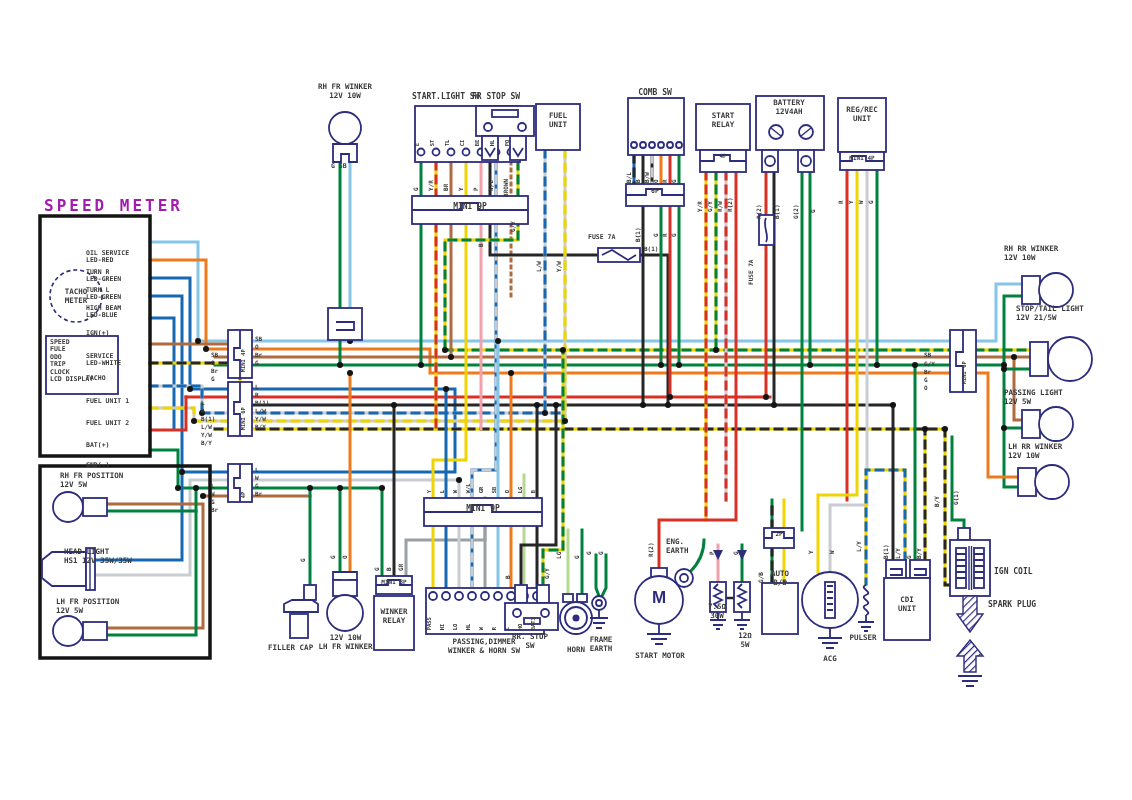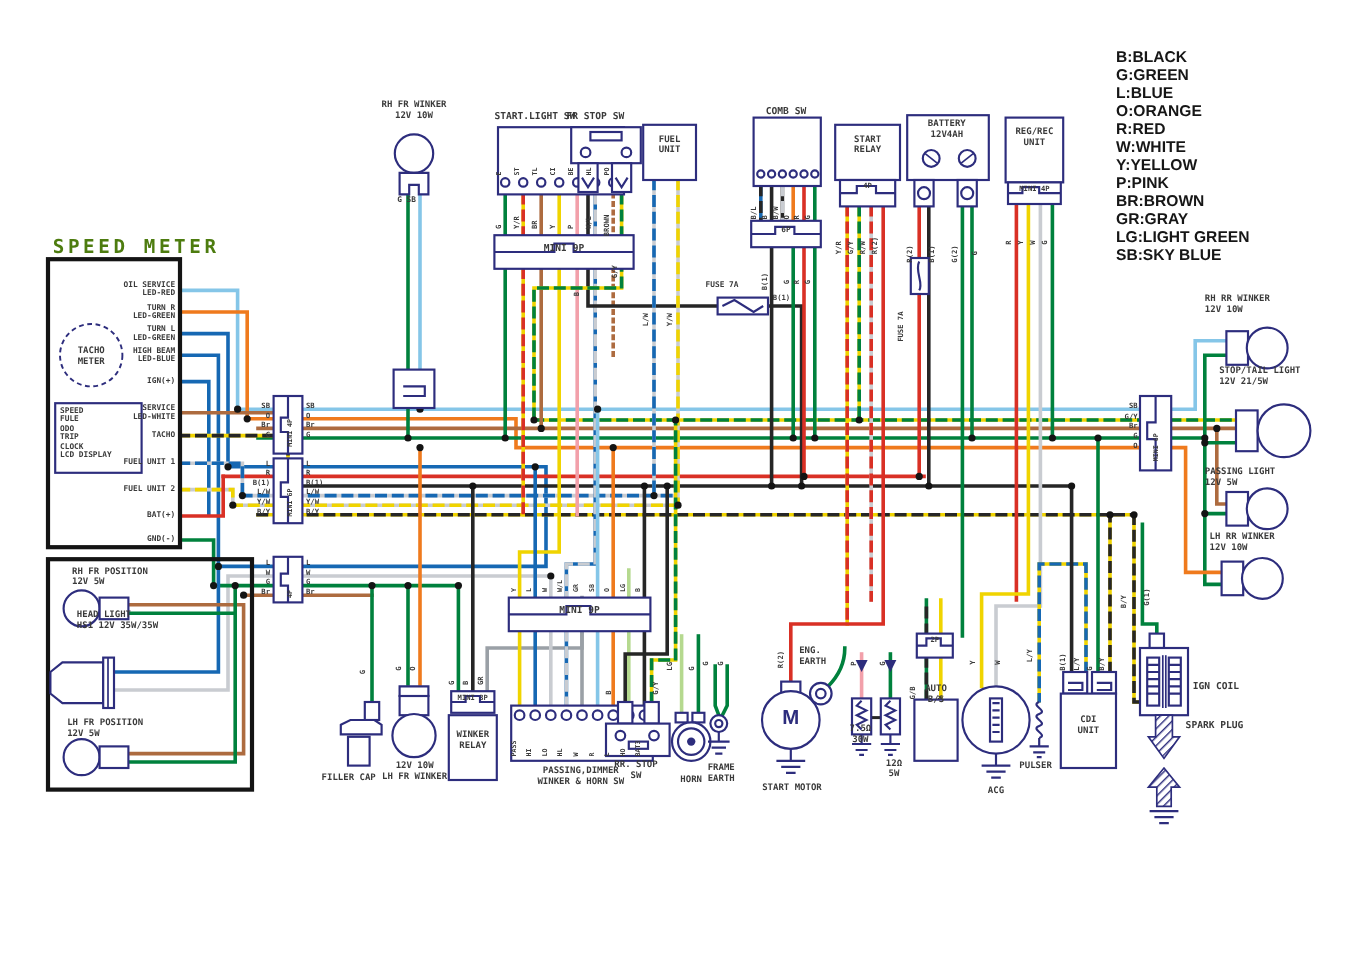--- a/index.html
+++ b/index.html
@@ -4,24 +4,24 @@
 <style>
   html,body{margin:0;padding:0;background:#fff;}
   #stage{position:relative;width:1132px;height:800px;background:#fff;overflow:hidden;
          font-family:"Liberation Sans",sans-serif;}
   .title{position:absolute;font:bold 33px "Liberation Sans",sans-serif;color:#101010;letter-spacing:1px;}
   .legend{position:absolute;left:930px;top:40px;}
   .legend div{font:bold 13px/15px "Liberation Sans",sans-serif;color:#161616;}
   .lbl{position:absolute;font:bold 7.5px/1.15 "DejaVu Sans Mono",monospace;color:#3a3a3a;
        white-space:pre-line;letter-spacing:0px;}
   .c{text-align:center;}
-  .r{text-align:right;}
+  .r{text-align:left;margin-top:16px;}
   .vl{transform:rotate(-90deg);transform-origin:left bottom;white-space:nowrap;}
   .fs6{font-size:6px;} .fs55{font-size:5.5px;} .fs65{font-size:6.5px;} .fs8{font-size:8px;}
-  .smtitle{font:bold 16px "DejaVu Sans Mono",monospace;letter-spacing:3px;color:#4d7c0f;}
+  .smtitle{font:bold 16px "DejaVu Sans Mono",monospace;letter-spacing:3px;color:#a21caf;}
   .mlabel{font:bold 17px "Liberation Sans",sans-serif;color:#2d2d7d;}
   svg{position:absolute;left:0;top:0;}
   path.wire{fill:none;stroke-width:3;stroke-linecap:square;}
   path.thin{fill:none;stroke-width:1.6;}
   .wB{stroke:#262626}.wG{stroke:#00813d}.wL{stroke:#1668b3}.wO{stroke:#ef7a1d}.wR{stroke:#d93025}
   .wW{stroke:#c9ccd1}.wY{stroke:#f0d400}.wP{stroke:#f2a0aa}.wBr{stroke:#ad6b3f}.wGR{stroke:#9aa0a6}
   .wLG{stroke:#b5d98f}.wSB{stroke:#85c6e8}
   .dash{stroke-dasharray:7 7}.dot2{stroke-dasharray:2 5}
   .box{fill:#fff;stroke:#2d2d7d;stroke-width:1.8}
   .boxn{fill:none;stroke:#2d2d7d;stroke-width:1.8}
@@ -470,34 +470,20 @@
   </g>
 
   <g>
     <polygon points="963,596 977,596 977,614 983,614 970,632 957,614 963,614" fill="url(#hatch)" stroke="#2d2d7d" stroke-width="1.4"></polygon>
     <polygon points="970,640 983,656 976,656 976,672 964,672 964,656 957,656" fill="url(#hatch)" stroke="#2d2d7d" stroke-width="1.4"></polygon>
     <path class="boxn" d="M958 676 H982 M962 681 H978 M966 686 H974"></path>
   </g>
 </svg>
 
 
-<div class="legend">
-  <div>B:BLACK</div>
-  <div>G:GREEN</div>
-  <div>L:BLUE</div>
-  <div>O:ORANGE</div>
-  <div>R:RED</div>
-  <div>W:WHITE</div>
-  <div>Y:YELLOW</div>
-  <div>P:PINK</div>
-  <div>BR:BROWN</div>
-  <div>GR:GRAY</div>
-  <div>LG:LIGHT GREEN</div>
-  <div>SB:SKY BLUE</div>
-</div>
 
 <div class="lbl smtitle" style="left:44px;top:196px">SPEED METER</div>
 <div class="lbl c" style="left:58px;top:288px;width:36px">TACHO
 METER</div>
 <div class="lbl fs65" style="left:50px;top:339px">SPEED
 FULE
 ODO
 TRIP
 CLOCK
 LCD DISPLAY</div>
@@ -513,21 +499,21 @@
 <div class="lbl r fs65" style="left:86px;top:337px;width:60px">SERVICE
 LED-WHITE</div>
 <div class="lbl r fs65" style="left:86px;top:359px;width:60px">TACHO</div>
 <div class="lbl r fs65" style="left:86px;top:382px;width:60px">FUEL UNIT 1</div>
 <div class="lbl r fs65" style="left:86px;top:404px;width:60px">FUEL UNIT 2</div>
 <div class="lbl r fs65" style="left:86px;top:426px;width:60px">BAT(+)</div>
 <div class="lbl r fs65" style="left:86px;top:446px;width:60px">GND(-)</div>
 
 <div class="lbl" style="left:60px;top:472px">RH FR POSITION
 12V 5W</div>
-<div class="lbl" style="left:64px;top:508px">HEAD LIGHT
+<div class="lbl" style="left:64px;top:548px">HEAD LIGHT
 HS1 12V 35W/35W</div>
 <div class="lbl" style="left:56px;top:598px">LH FR POSITION
 12V 5W</div>
 
 <div class="lbl c" style="left:303px;top:83px;width:84px">RH FR WINKER
 12V 10W</div>
 <div class="lbl fs65" style="left:331px;top:163px">G SB</div>
 <div class="lbl fs8" style="left:412px;top:92px">START.LIGHT SW</div>
 <div class="lbl vl fs55" style="left:420px;top:140px">E</div>
 <div class="lbl vl fs55" style="left:435px;top:140px">ST</div>

